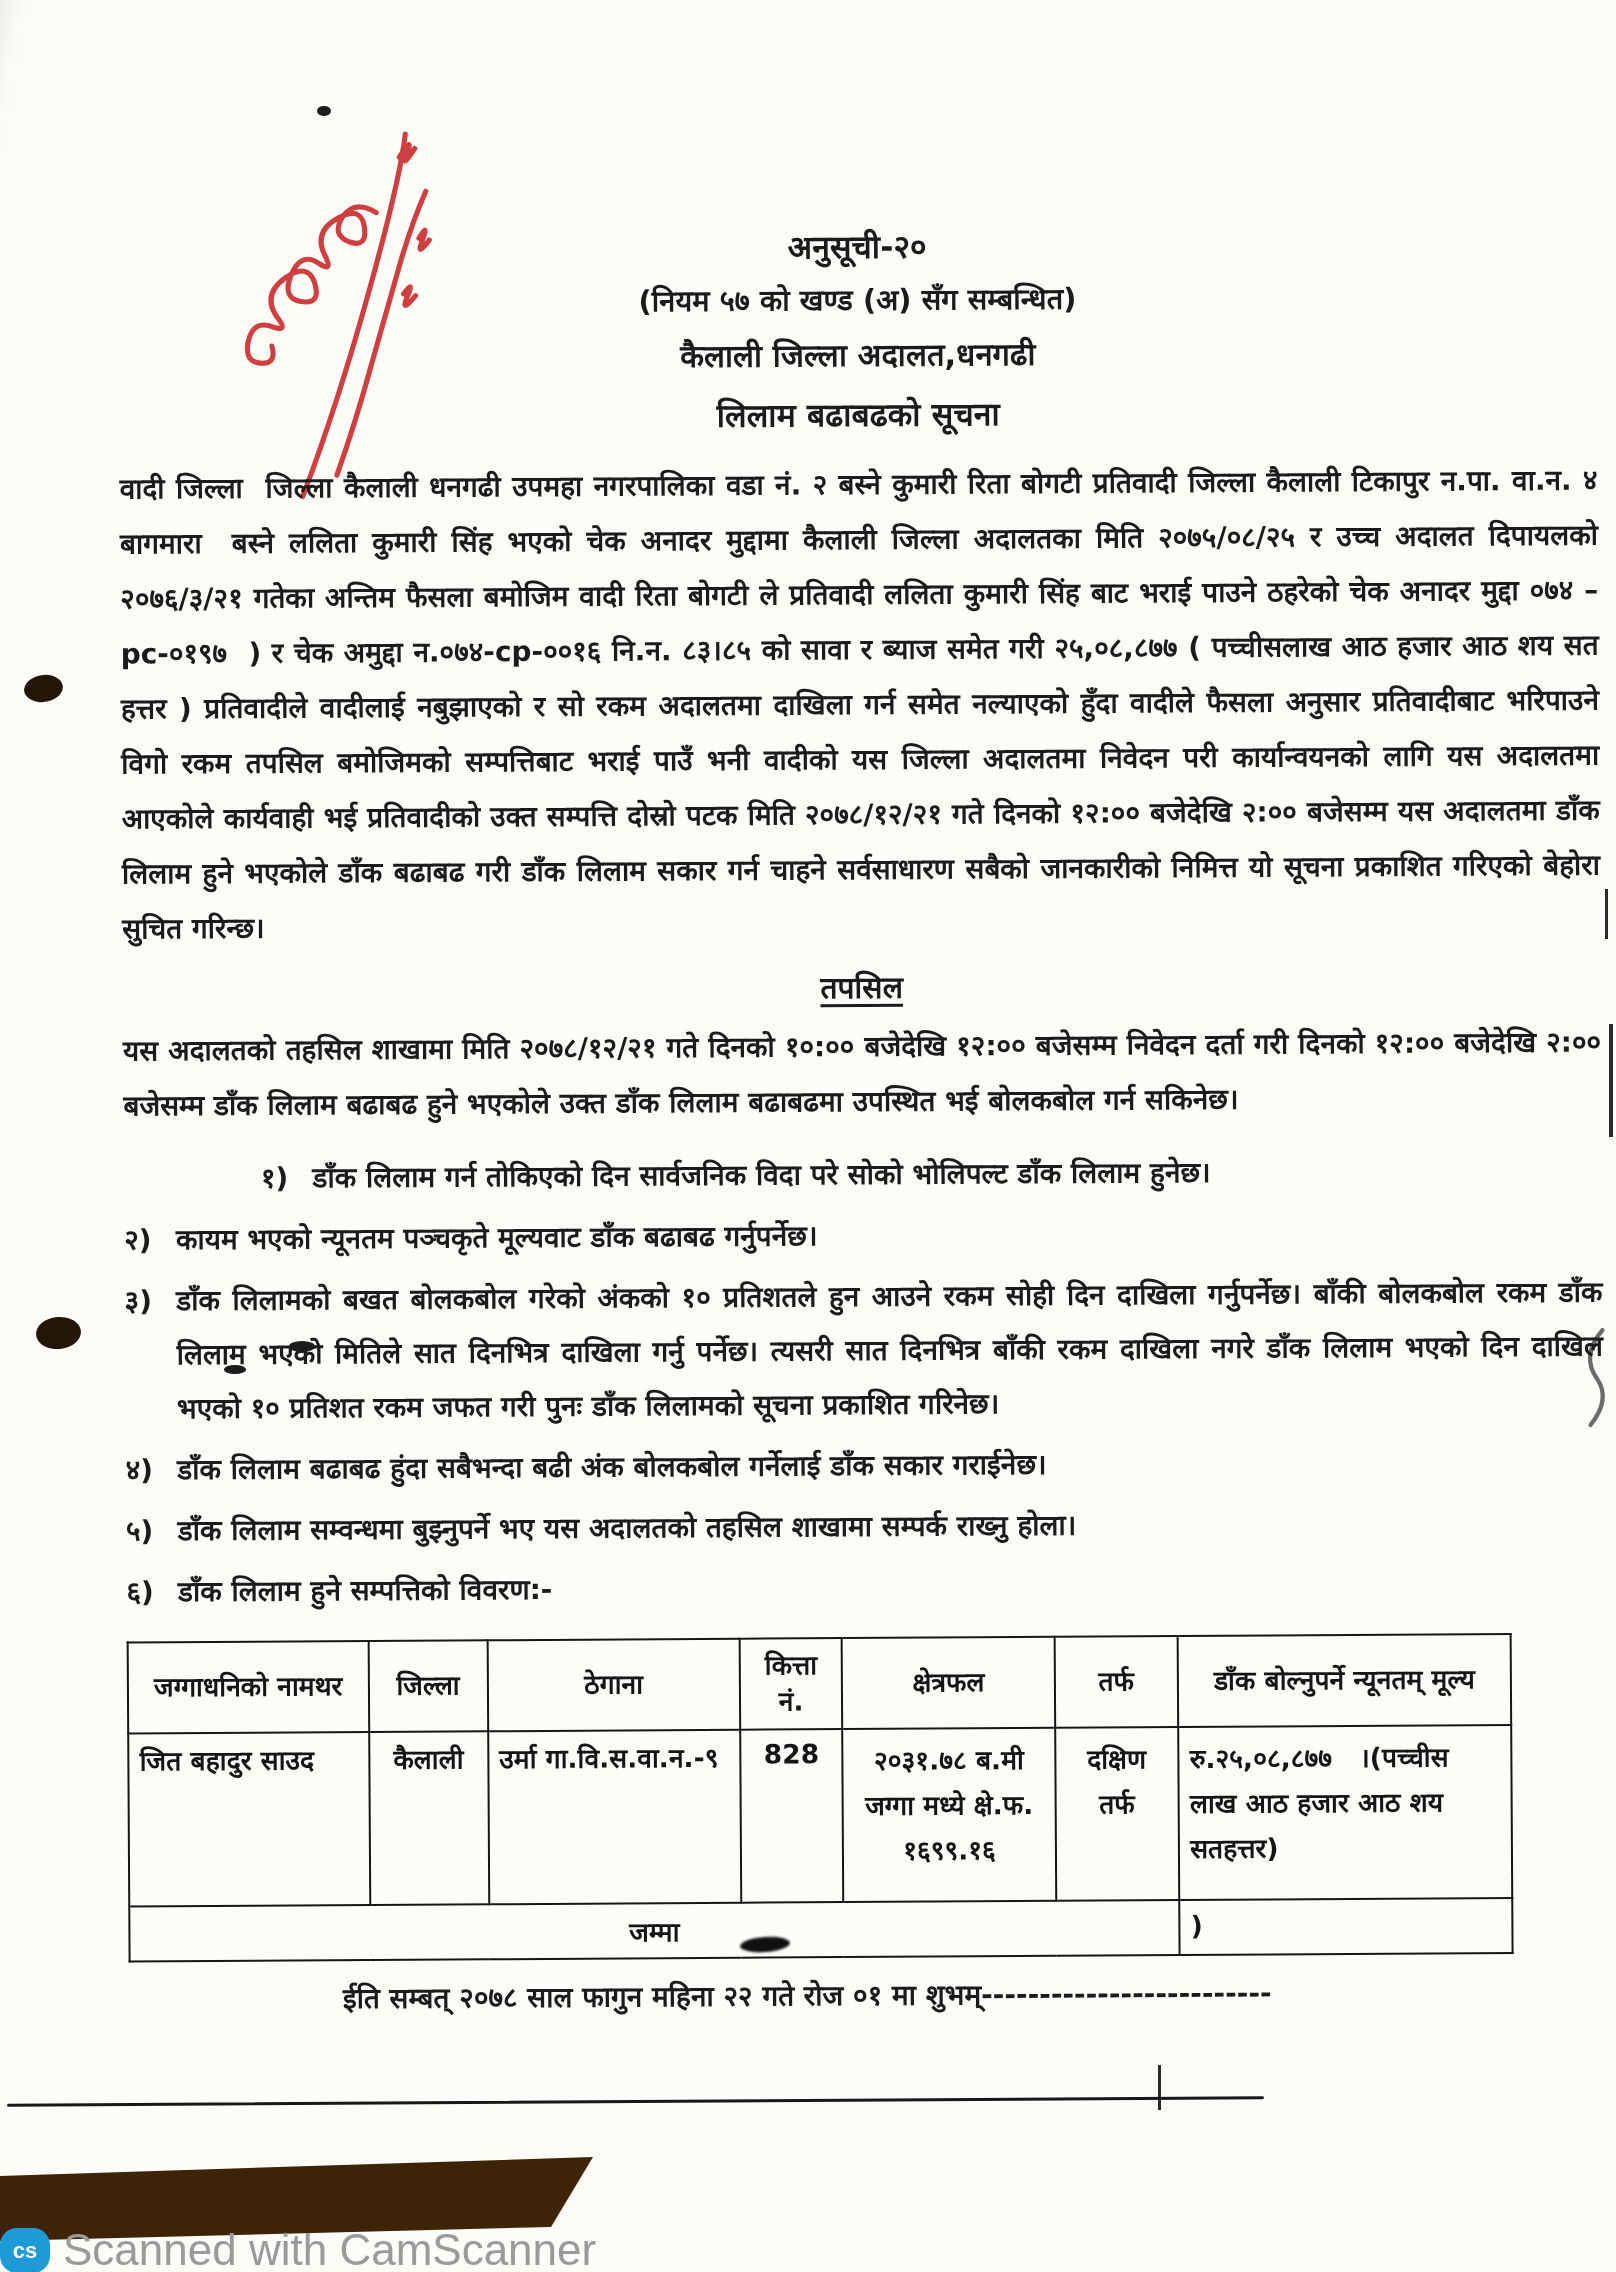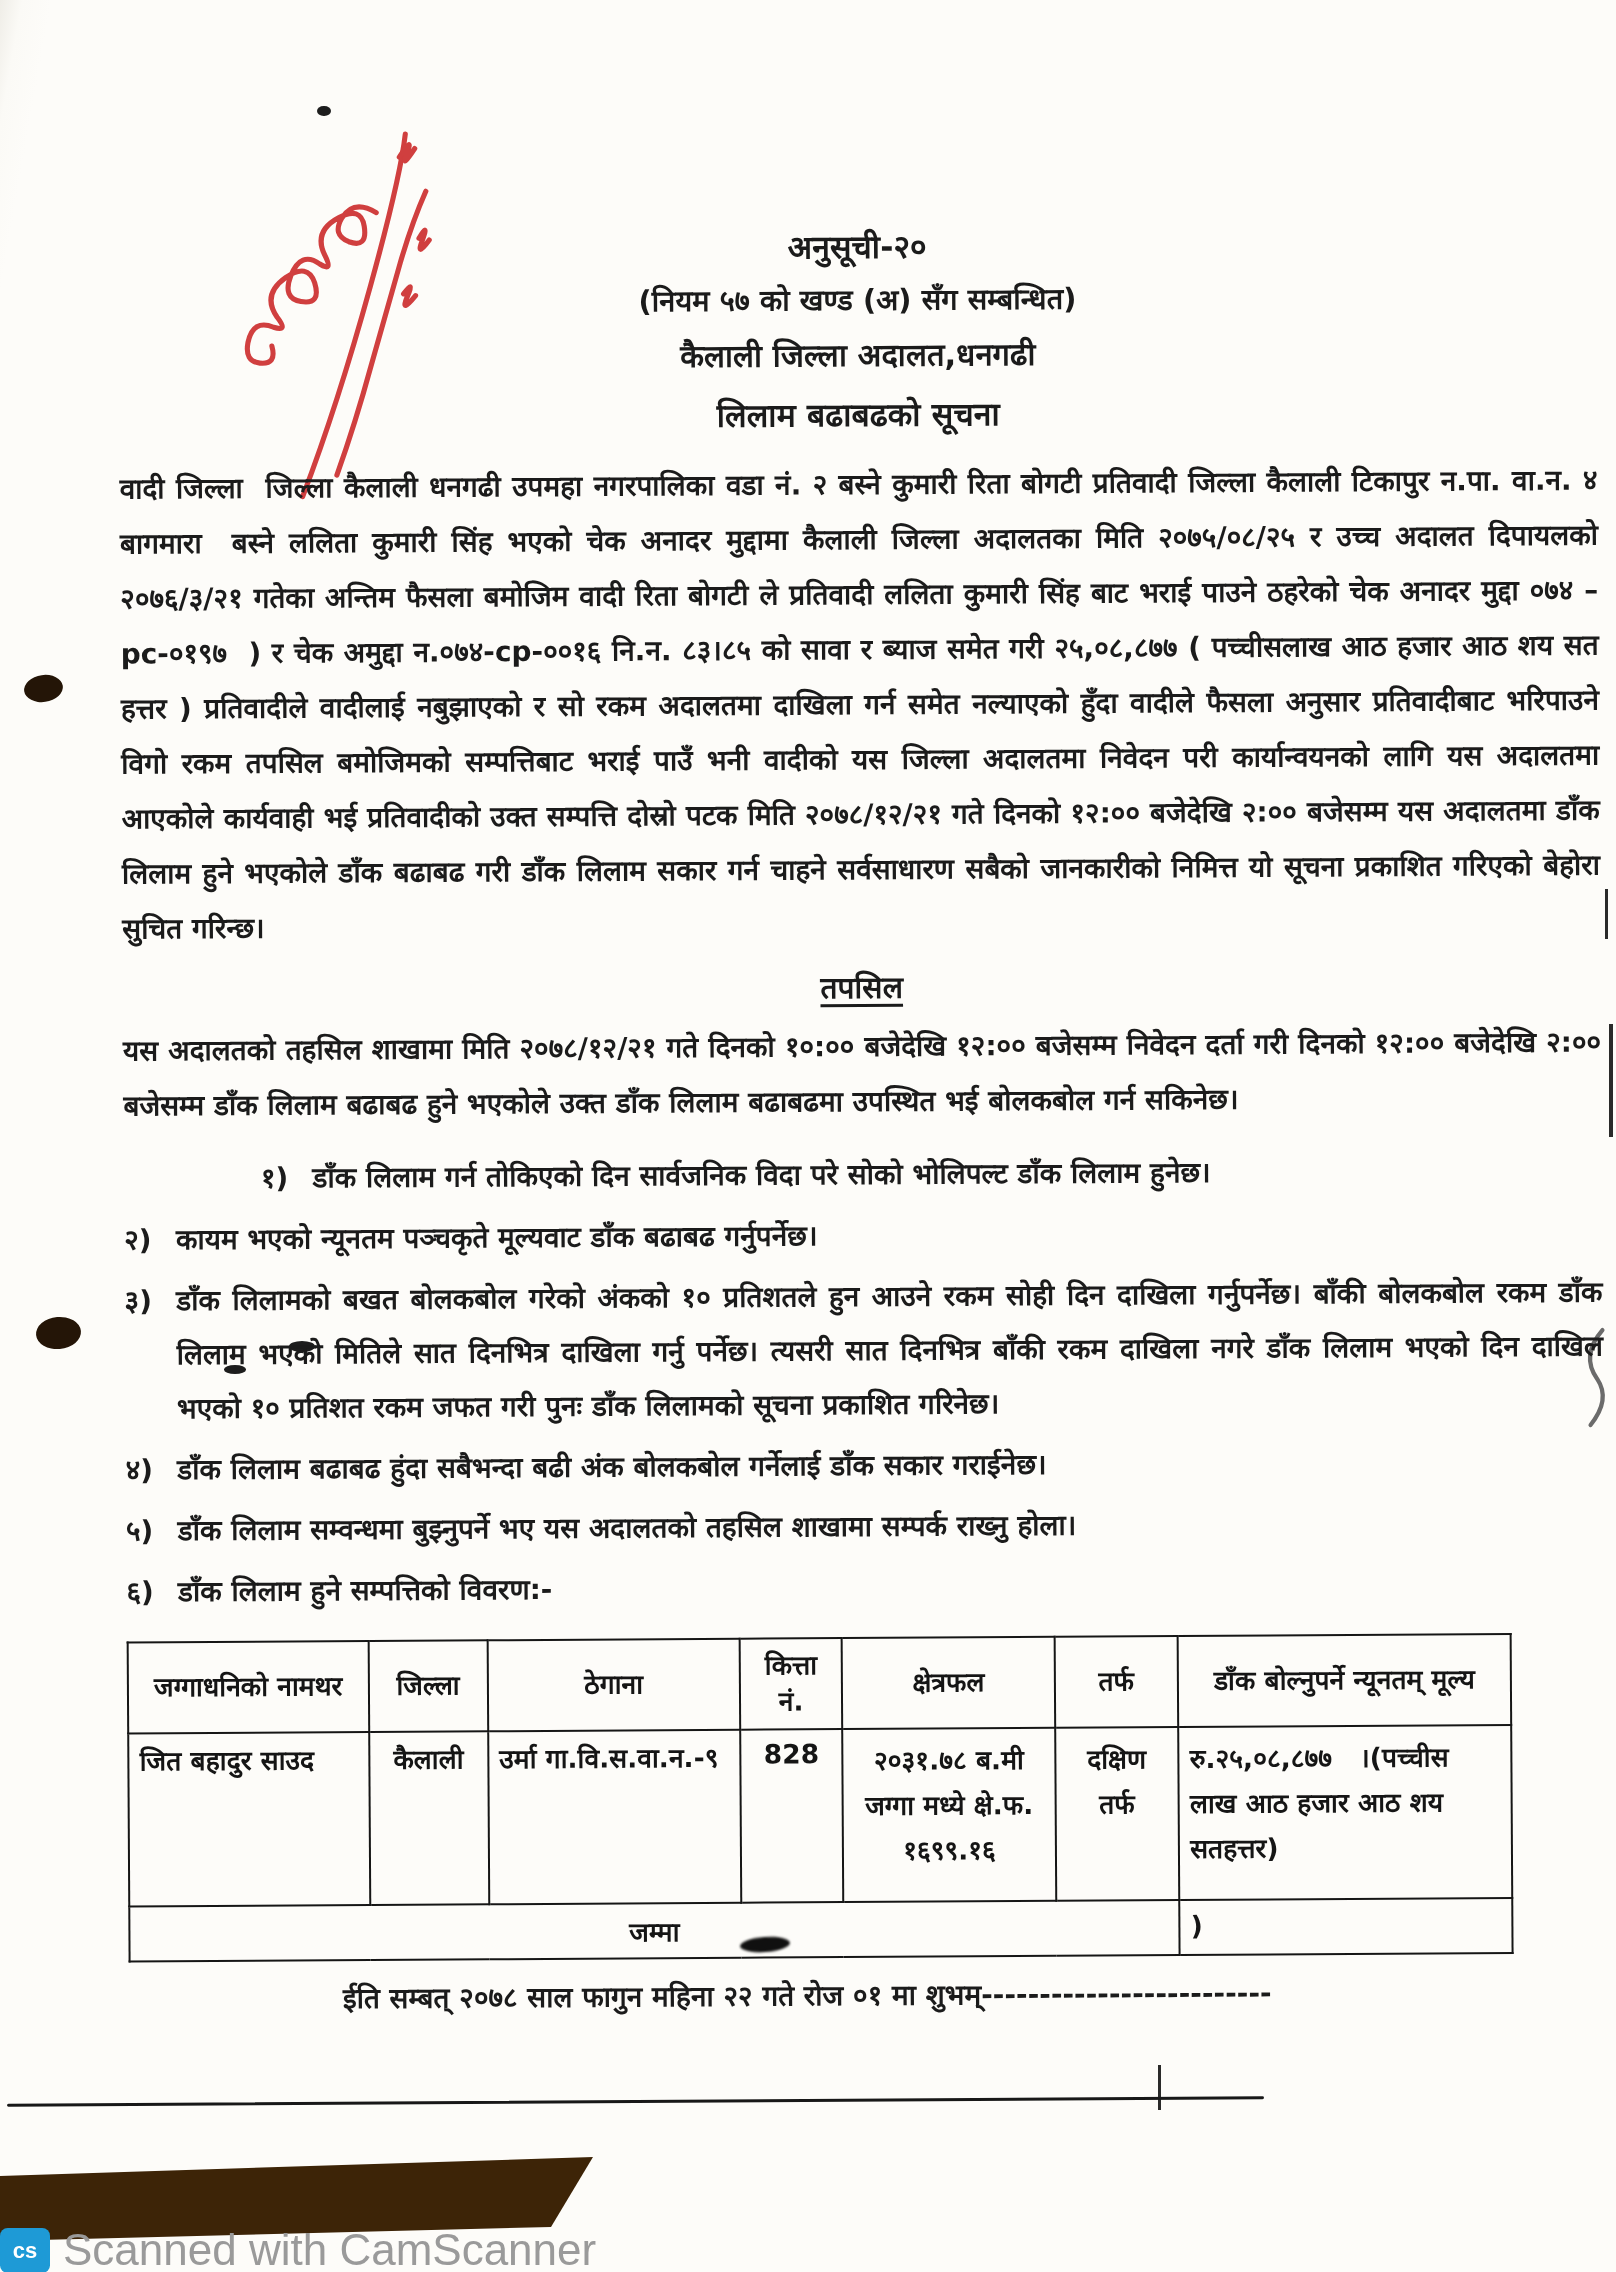--- a/index.html
+++ b/index.html
@@ -200,16 +200,16 @@
       </tbody>
     </table>
 
     <div class="closing">ईति सम्बत् २०७८ साल फागुन महिना २२ गते रोज ०१ मा शुभम्-------------------------</div>
   </div>
 
   <div class="ink-blob"></div>
 
   <div class="scan-wedge"></div>
   <div class="cam-text" style="color: rgb(154, 154, 154);">Scanned with CamScanner</div>
-  <div class="cs-logo" style="background: rgb(30, 154, 214);">cs</div>
+  <div class="cs-logo" style="background: rgb(30, 154, 214); border-radius: 17px;">cs</div>
 
 </div>
 
 
 </body></html>

